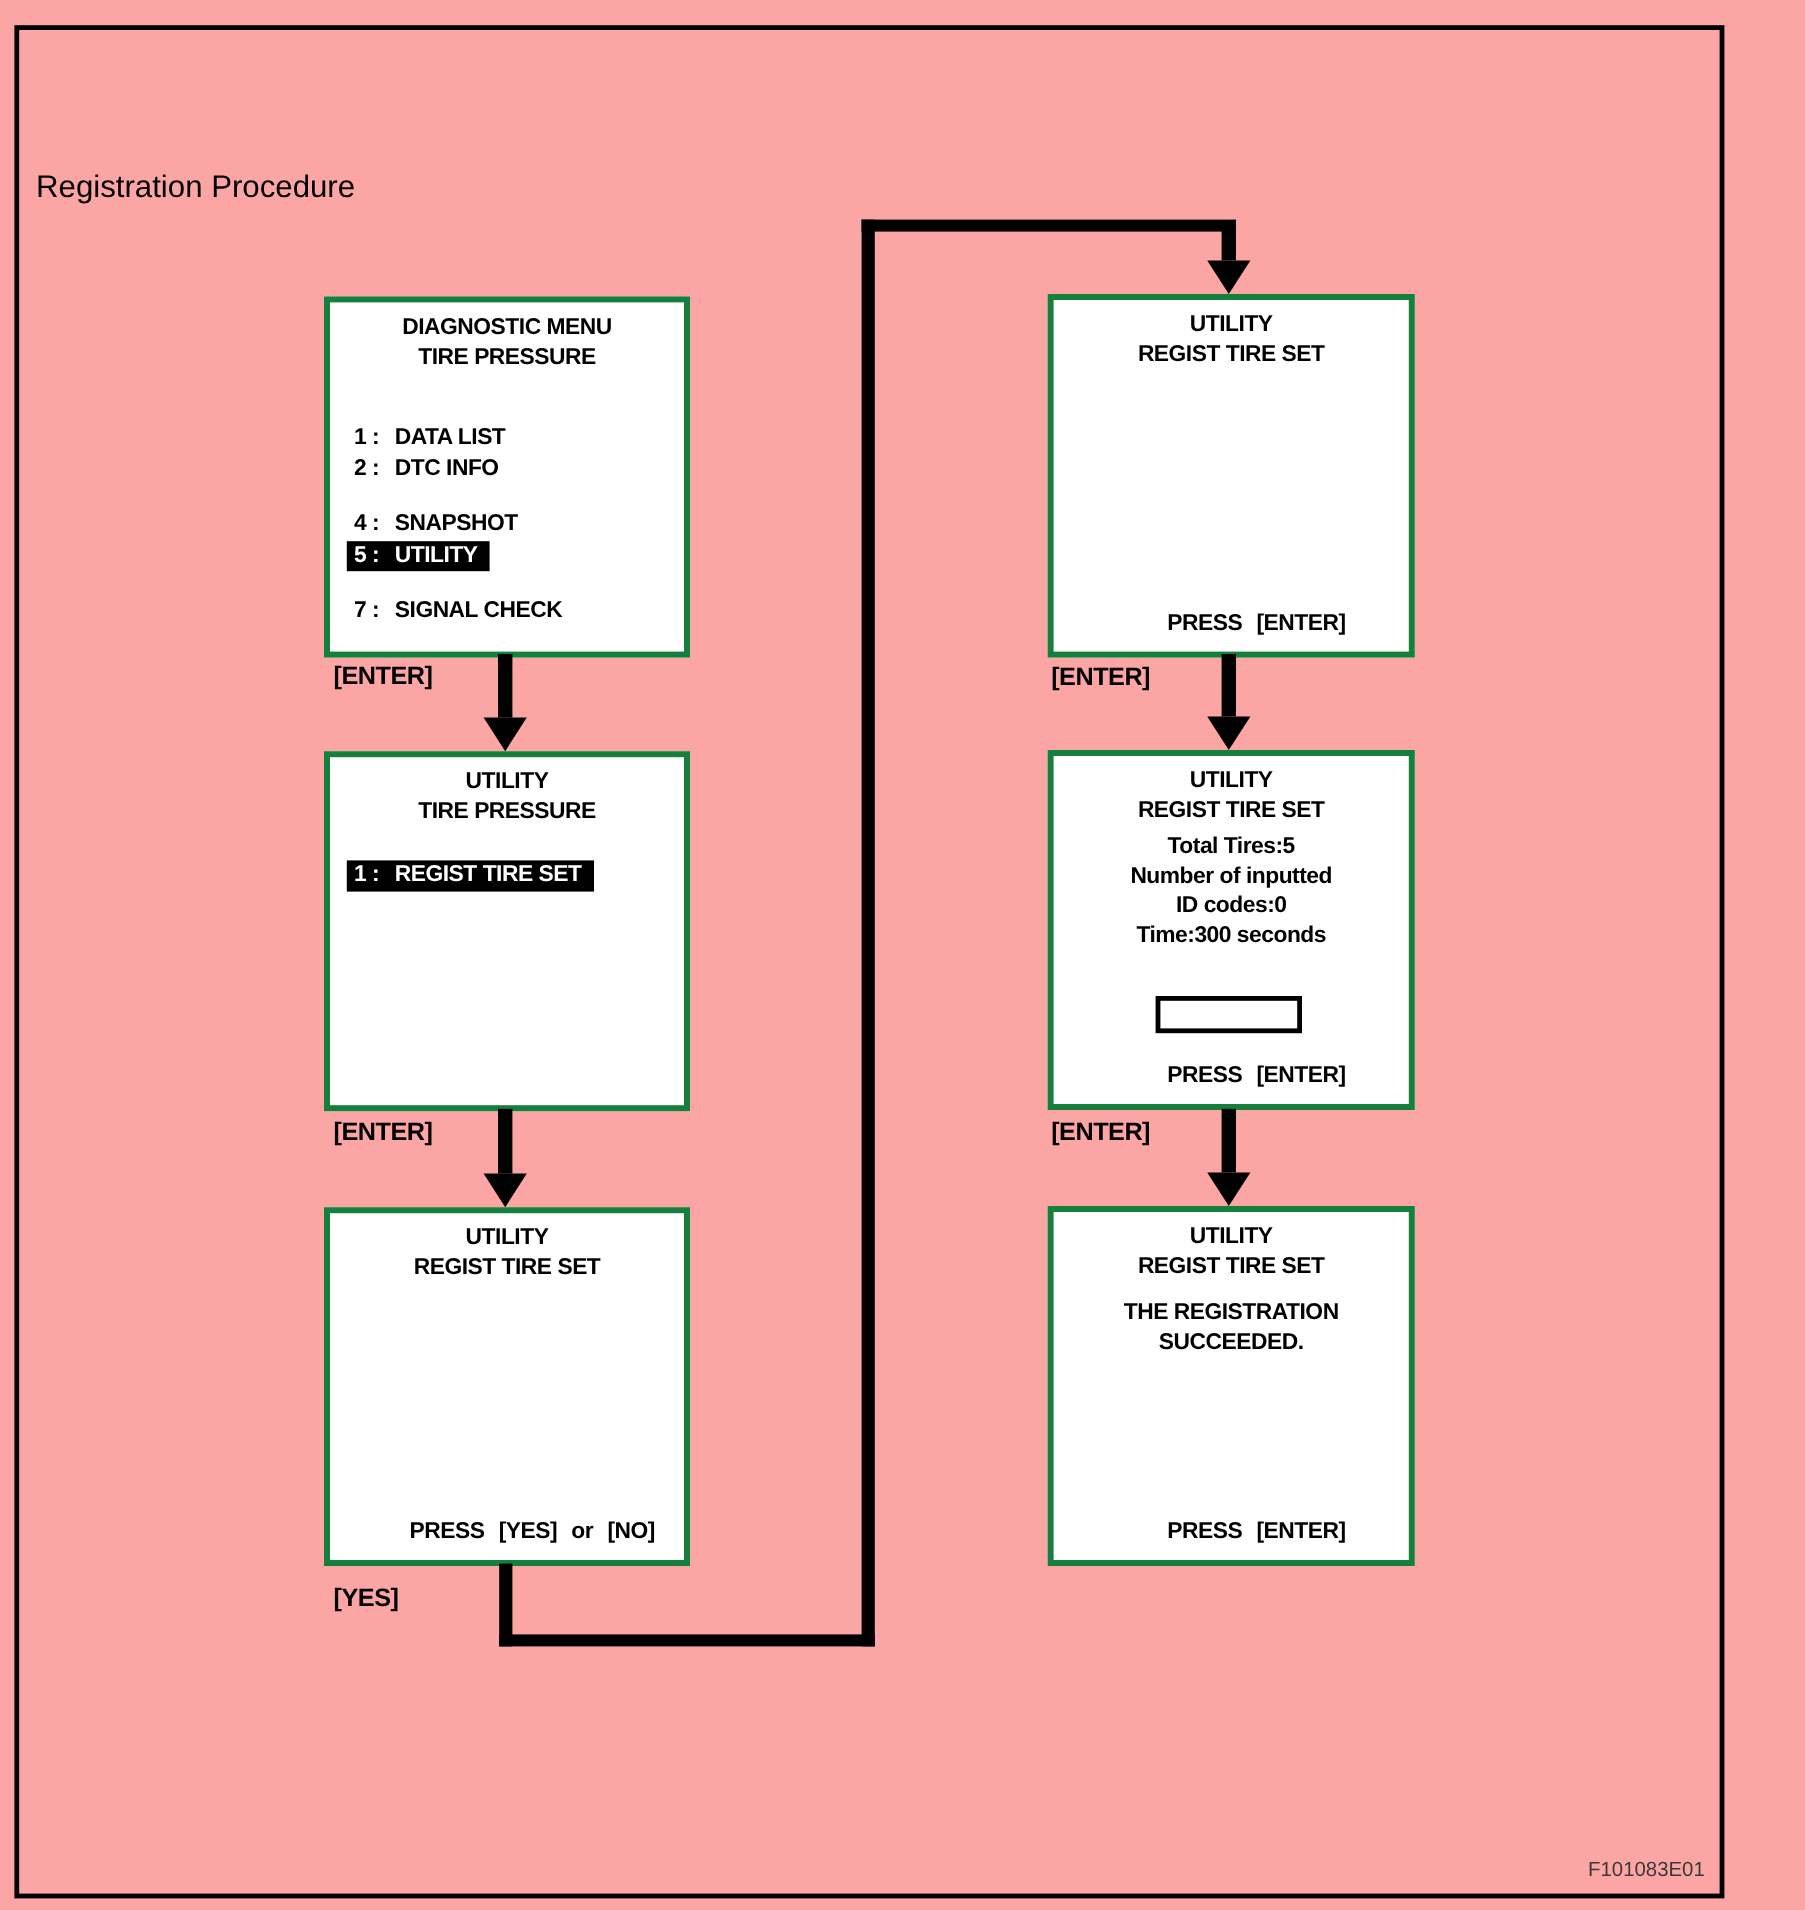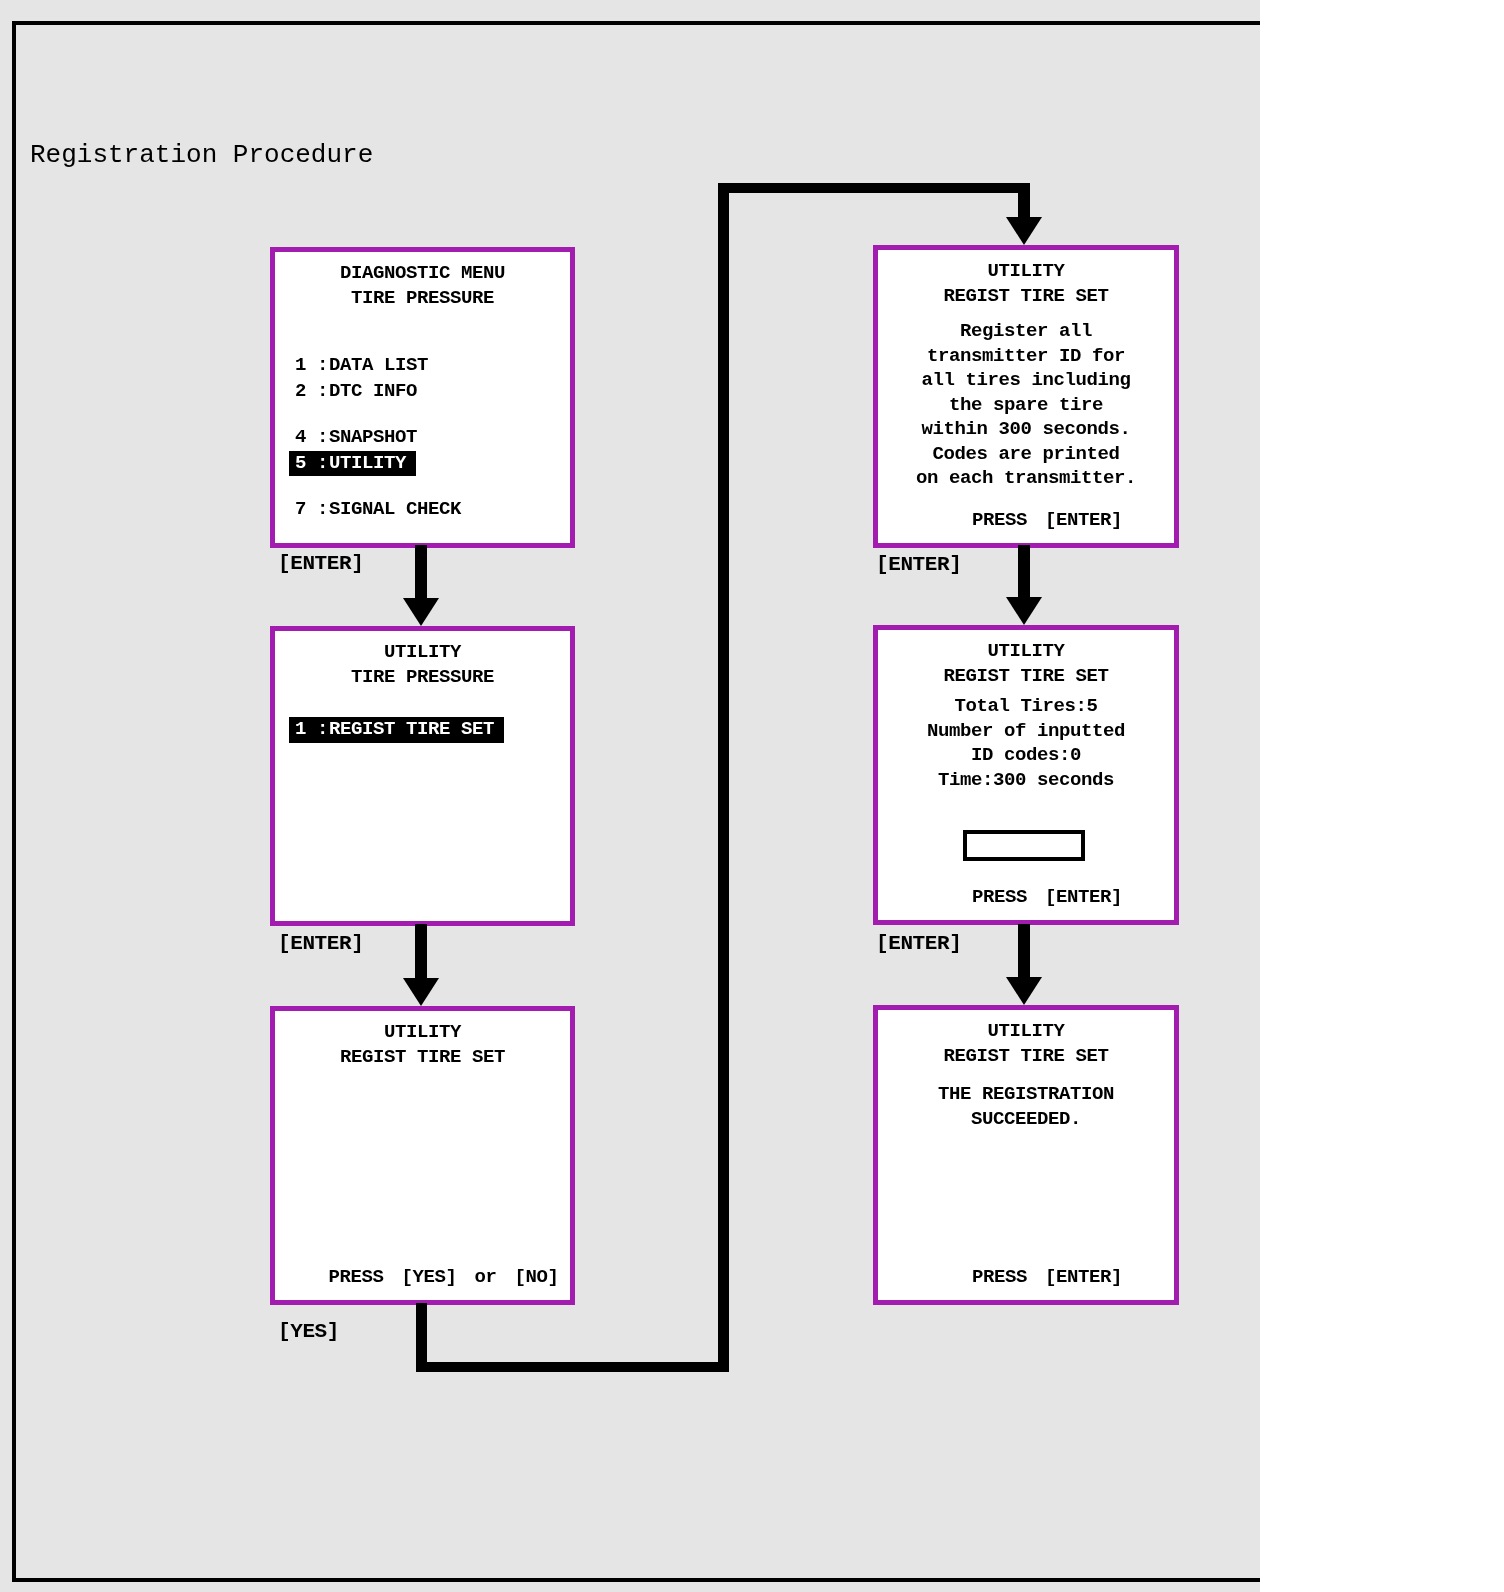--- a/index.html
+++ b/index.html
@@ -3,25 +3,24 @@
 <meta charset="utf-8">
 <style>
   html, body {
     margin: 0;
     padding: 0;
     background: #ffffff;
     font-family: "Liberation Sans", sans-serif;
   }
   #canvas {
     position: relative;
-    width: 1260px;
+    width: 1504px;
     height: 1592px;
-    background: #e5e5e5;
+    background: #fca5a5;
     overflow: hidden;
-    font-family: Liberation Mono, monospace;
   }
   .page-border {
     position: absolute;
     left: 12px; top: 21px;
     width: 1425px; height: 1561px;
     border: 4px solid #000;
     box-sizing: border-box;
   }
   .page-title {
     position: absolute;
@@ -35,21 +34,21 @@
     position: absolute;
     left: 1317px; top: 1548px;
     width: 110px;
     text-align: center;
     font-size: 17px;
     color: #3a3a3a;
   }
   
   .screen {
     position: absolute;
-    border: 5px solid #a21caf;
+    border: 5px solid #15803d;
     box-sizing: border-box;
     background: #fff;
     color: #000;
     text-align: center;
     font-weight: bold;
     font-size: 19px;
     line-height: 24.5px;
     letter-spacing: -0.4px;
   }
   .screen-head { padding-top: 9px; }
@@ -161,29 +160,20 @@
       <div>REGIST TIRE SET</div>
     </div>
     <div class="press">PRESS [YES] or [NO]</div>
   </div>
 
   <div class="screen" style="left:873px; top:245px; width:306px; height:303px;">
     <div class="screen-head">
       <div>UTILITY</div>
       <div>REGIST TIRE SET</div>
     </div>
-    <div class="body-m11">
-      <div>Register all</div>
-      <div>transmitter ID for</div>
-      <div>all tires including</div>
-      <div>the spare tire</div>
-      <div>within 300 seconds.</div>
-      <div>Codes are printed</div>
-      <div>on each transmitter.</div>
-    </div>
     <div class="press">PRESS [ENTER]</div>
   </div>
 
   <div class="screen" style="left:873px; top:625px; width:306px; height:300px;">
     <div class="screen-head">
       <div>UTILITY</div>
       <div>REGIST TIRE SET</div>
     </div>
     <div class="body-m6">
       <div>Total Tires:5</div>

